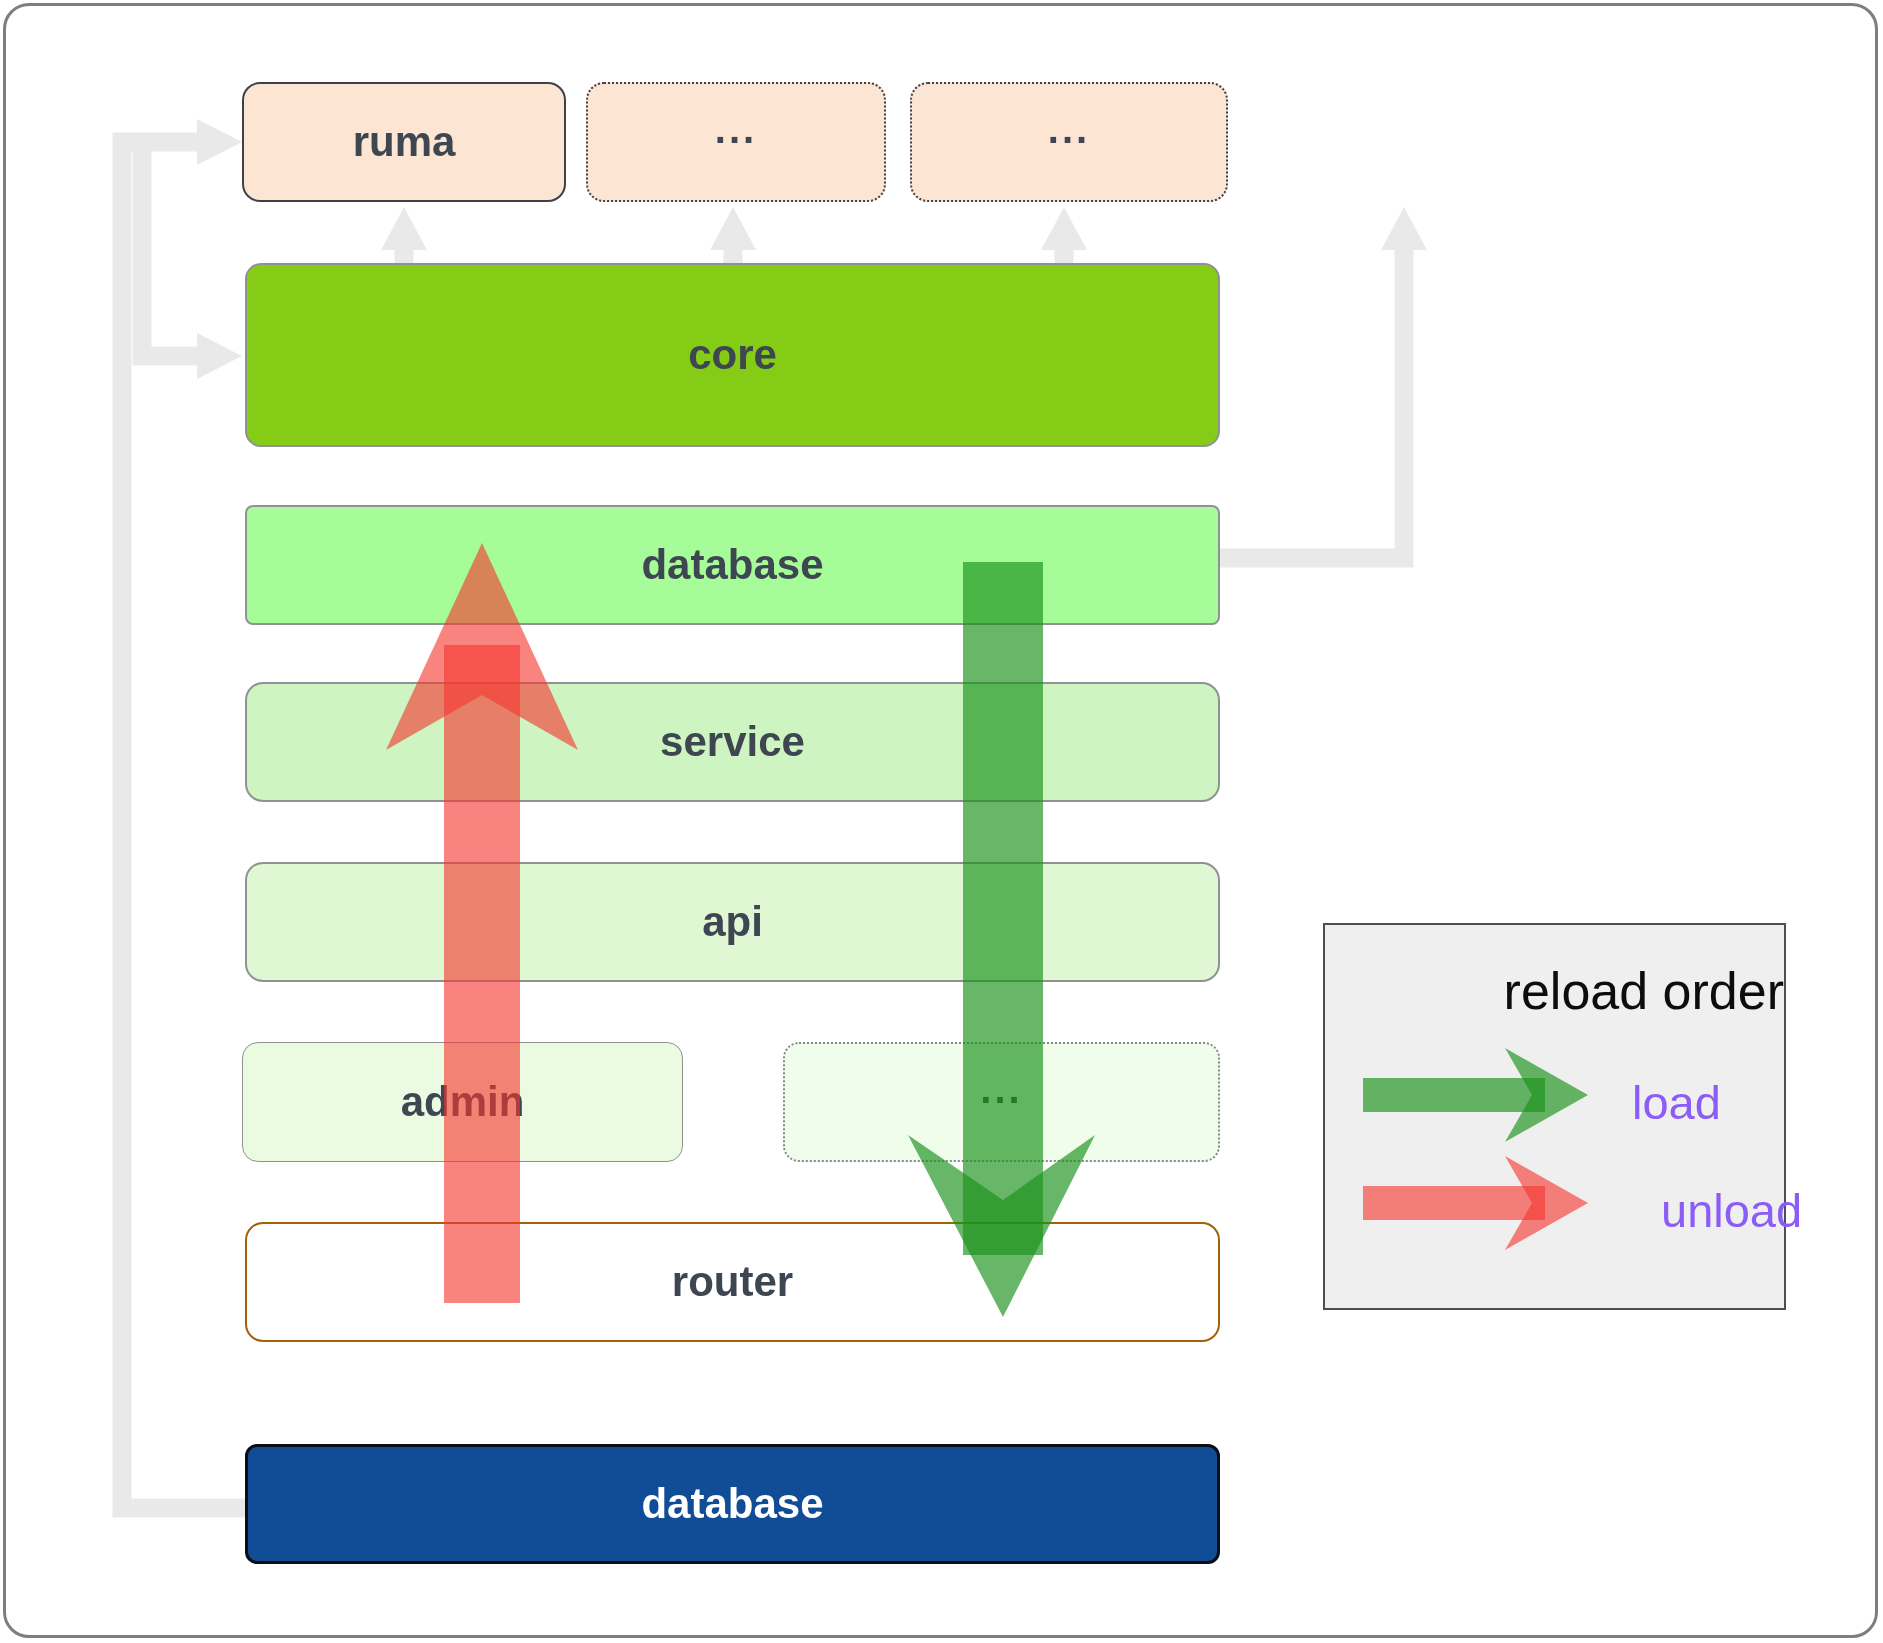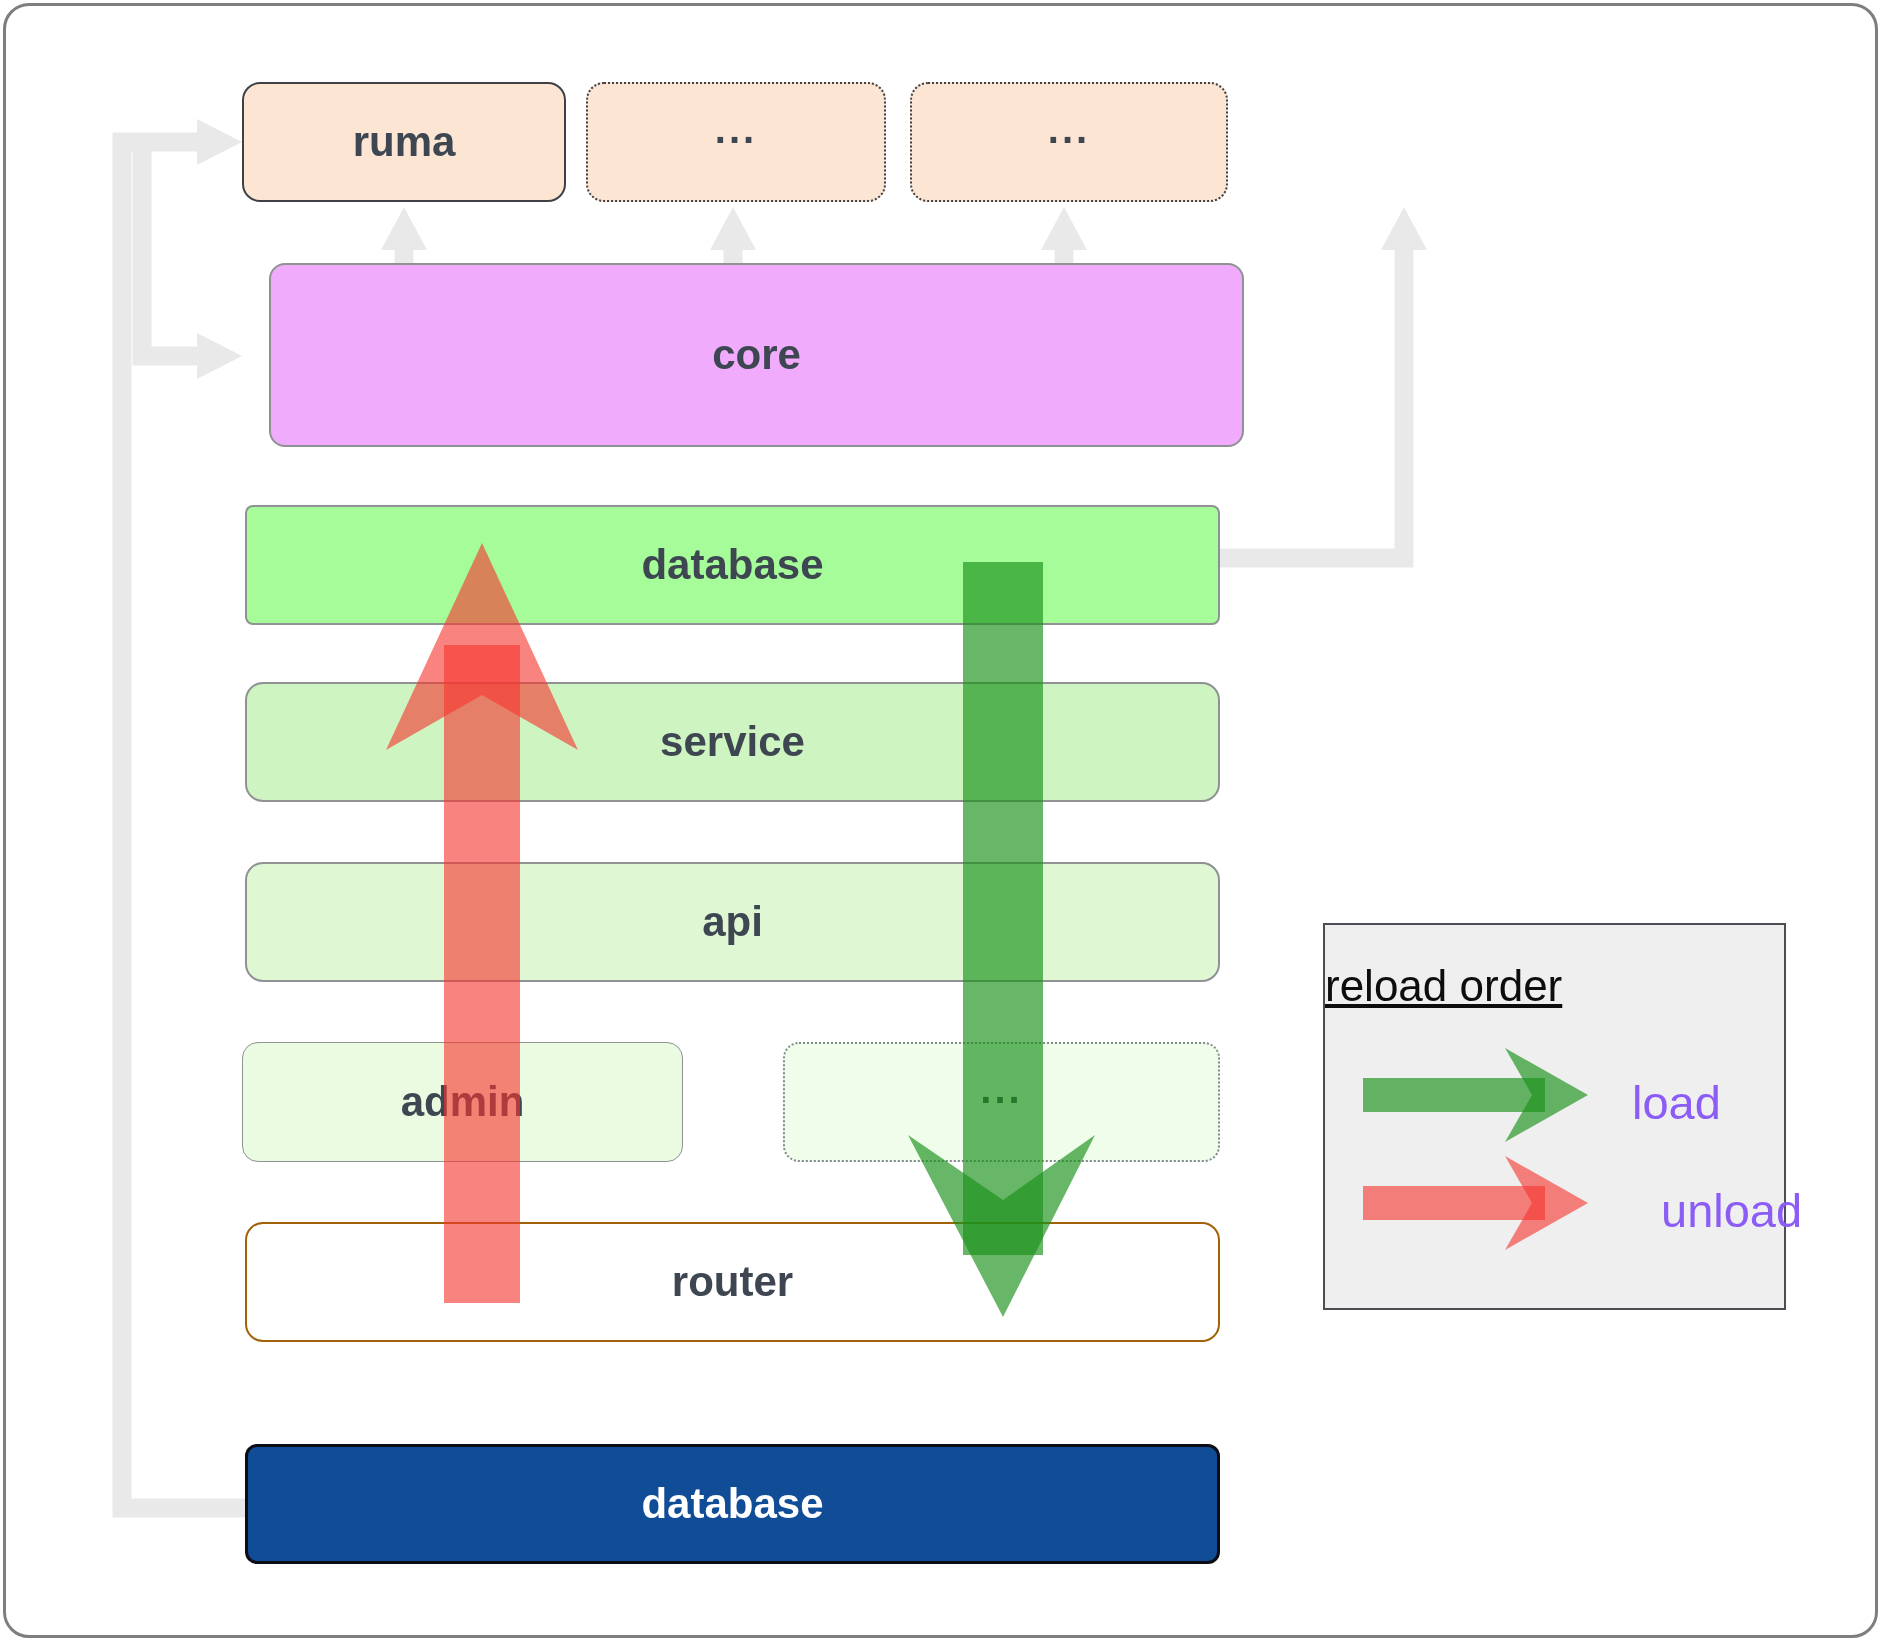--- a/index.html
+++ b/index.html
@@ -68,25 +68,24 @@
     left: 1323px; top: 923px;
     width: 463px; height: 387px;
     border: 2.5px solid #4b4e52;
     box-sizing: border-box;
     z-index: 2;
   }
   #legend-title {
     position: absolute;
     top: 36px; left: 0;
     width: 100%;
-    text-align: left;
-    font-size: 44px;
+    text-align: right;
+    font-size: 52px;
     font-weight: 400;
     color: #0d0d0d;
-    text-decoration: underline;
   }
   .legend-label {
     position: absolute;
     left: 307px;
     font-size: 47px;
     font-weight: 400;
     color: #8b5cf6;
     text-align: right;
   }
   #legend-load-label   { top: 150px; }
@@ -121,21 +120,21 @@
   <div class="node" id="node-ruma" style="background-color: rgb(252, 229, 211);">
     <span>ruma</span>
   </div>
   <div class="node" id="node-dots1" style="background-color: rgb(252, 229, 211);">
     <span class="dots-label">...</span>
   </div>
   <div class="node" id="node-dots2" style="background-color: rgb(252, 229, 211);">
     <span class="dots-label">...</span>
   </div>
 
-  <div class="node" id="node-core" style="background-color: #f0abfc; margin-left: 24px;">
+  <div class="node" id="node-core" style="background-color: #84cc16;">
     <span>core</span>
   </div>
 
   <div class="node" id="node-database" style="background-color: rgb(166, 252, 152);">
     <span>database</span>
   </div>
 
   <div class="node" id="node-service" style="background-color: rgb(206, 245, 193);">
     <span>service</span>
   </div>

